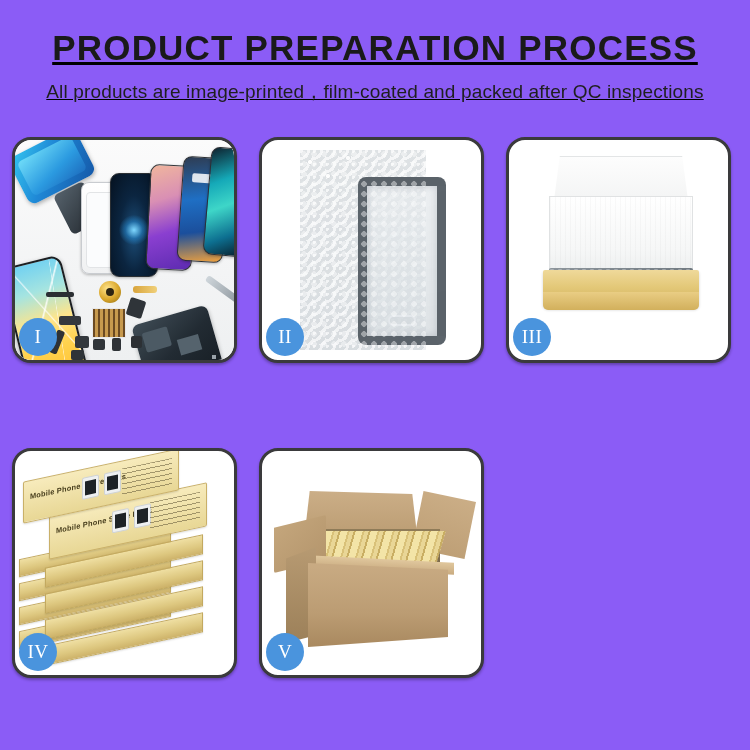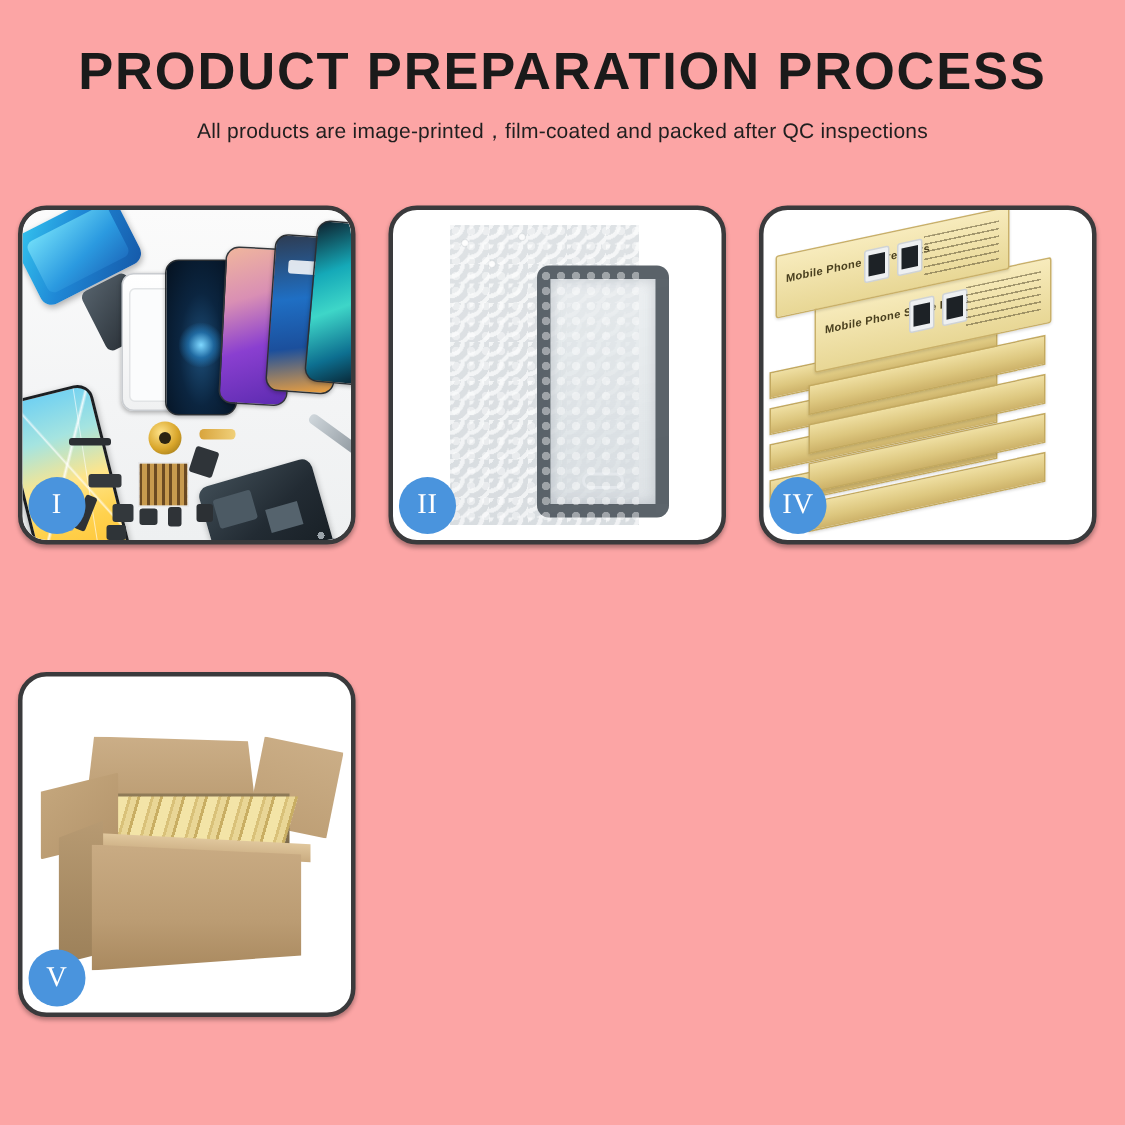--- a/index.html
+++ b/index.html
@@ -7,38 +7,39 @@
   html, body {
     margin: 0; padding: 0;
     width: 750px; height: 750px;
     background: #ffffff;
     font-family: "Liberation Sans", sans-serif;
     overflow: hidden;
   }
   .page {
     position: relative;
     width: 750px; height: 750px;
-    background: #fca5a5;
+    background: #8b5cf6;
+    text-decoration: underline;
   }
 
   
   .header { text-align: center; padding-top: 30px; }
   .title {
     font-family: "Liberation Sans", sans-serif;
     font-size: 35px;
     font-weight: 700;
     letter-spacing: 1.2px;
     color: #1a1a1a;
     line-height: 1.05;
     margin: 0;
     white-space: nowrap;
   }
   .subtitle {
     font-family: "Liberation Sans", sans-serif;
-    font-size: 14px;
+    font-size: 19px;
     font-weight: 400;
     color: #1f1f1f;
     letter-spacing: 0.15px;
     margin: 12px 0 0 0;
     white-space: nowrap;
   }
 
   
   .grid {
     position: absolute;
@@ -468,20 +469,30 @@
         <div class="photo">
           <div class="screen">
             <div class="home"></div>
           </div>
           <div class="bubbles"></div>
         </div>
       </div>
       <div class="badge">II</div>
     </div>
 
+    <div class="panel p3">
+      <div class="panel-media">
+        <div class="lid-back"></div>
+        <div class="foam"></div>
+        <div class="tray-inner"></div>
+        <div class="tray"></div>
+        <div class="tray-front"></div>
+      </div>
+      <div class="badge">III</div>
+    </div>
 
     <div class="panel p4">
       <div class="panel-media">
         <div class="stackbox slab" style="left:4px;  top:92px;  width:152px; height:18px; transform:skewY(-12deg);"></div>
         <div class="stackbox slab" style="left:4px;  top:116px; width:152px; height:18px; transform:skewY(-12deg);"></div>
         <div class="stackbox slab" style="left:4px;  top:140px; width:152px; height:18px; transform:skewY(-12deg);"></div>
         <div class="stackbox slab" style="left:4px;  top:164px; width:152px; height:18px; transform:skewY(-12deg);"></div>
 
         <div class="stackbox slab" style="left:30px; top:100px; width:158px; height:20px; transform:skewY(-12deg);"></div>
         <div class="stackbox slab" style="left:30px; top:126px; width:158px; height:20px; transform:skewY(-12deg);"></div>

